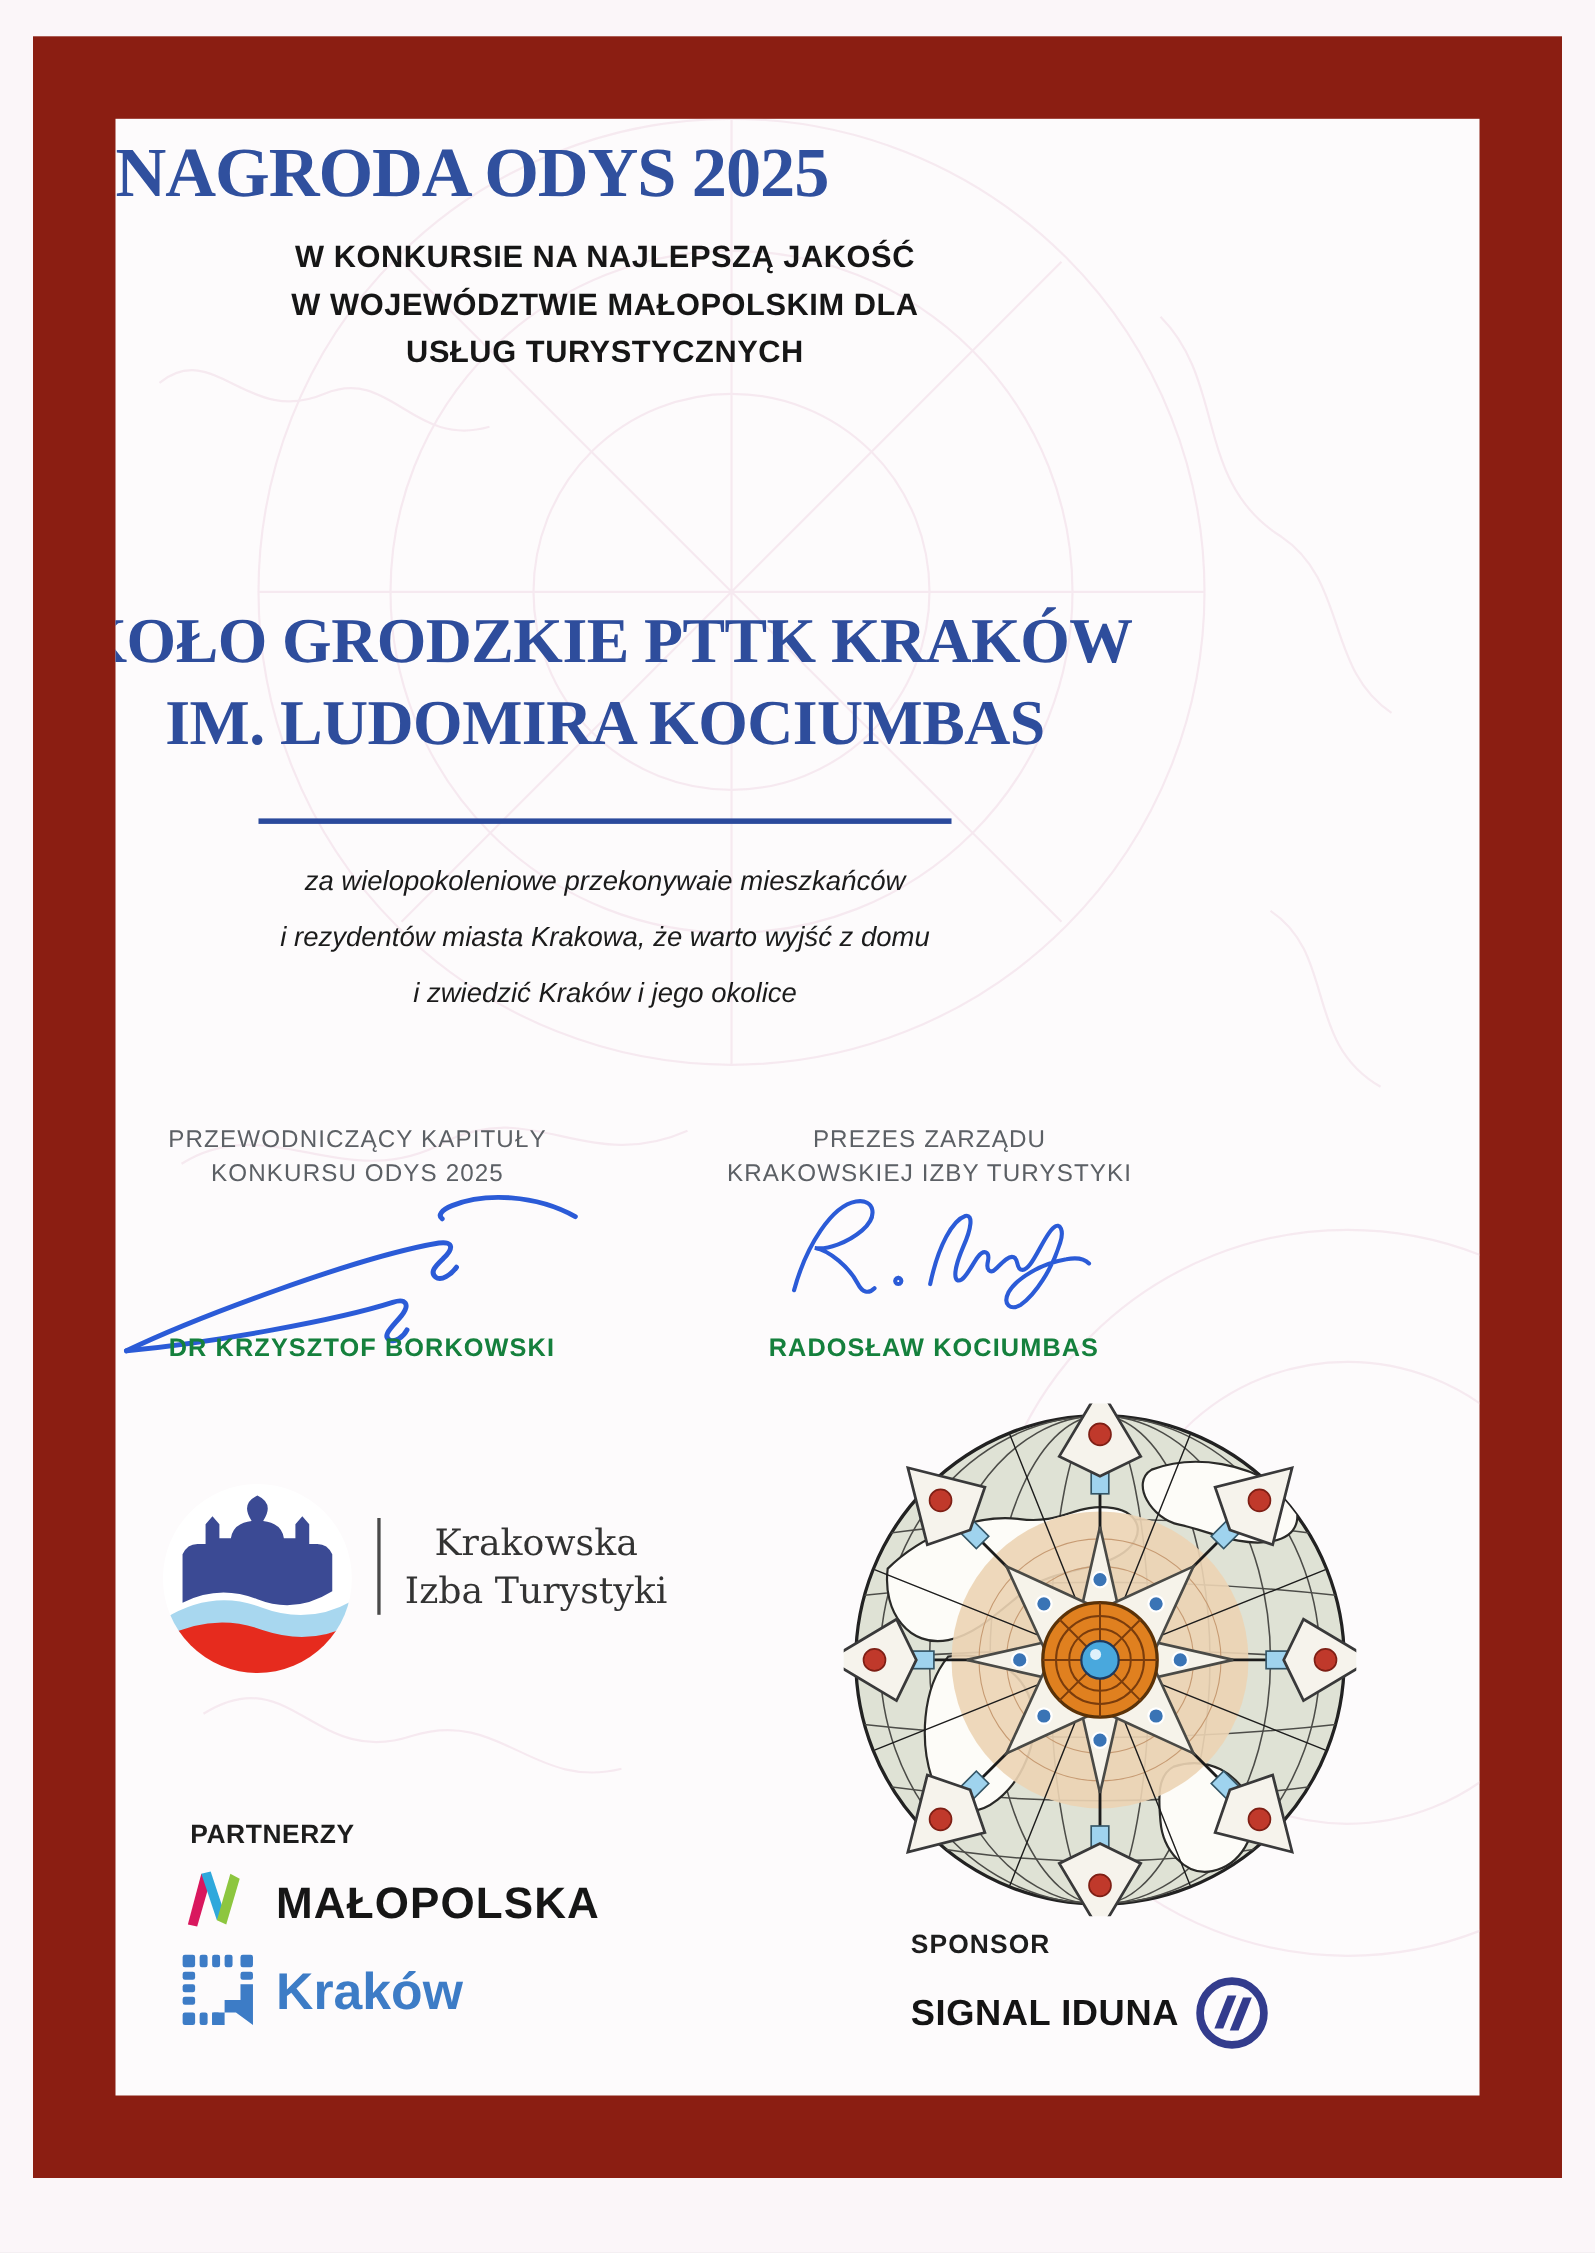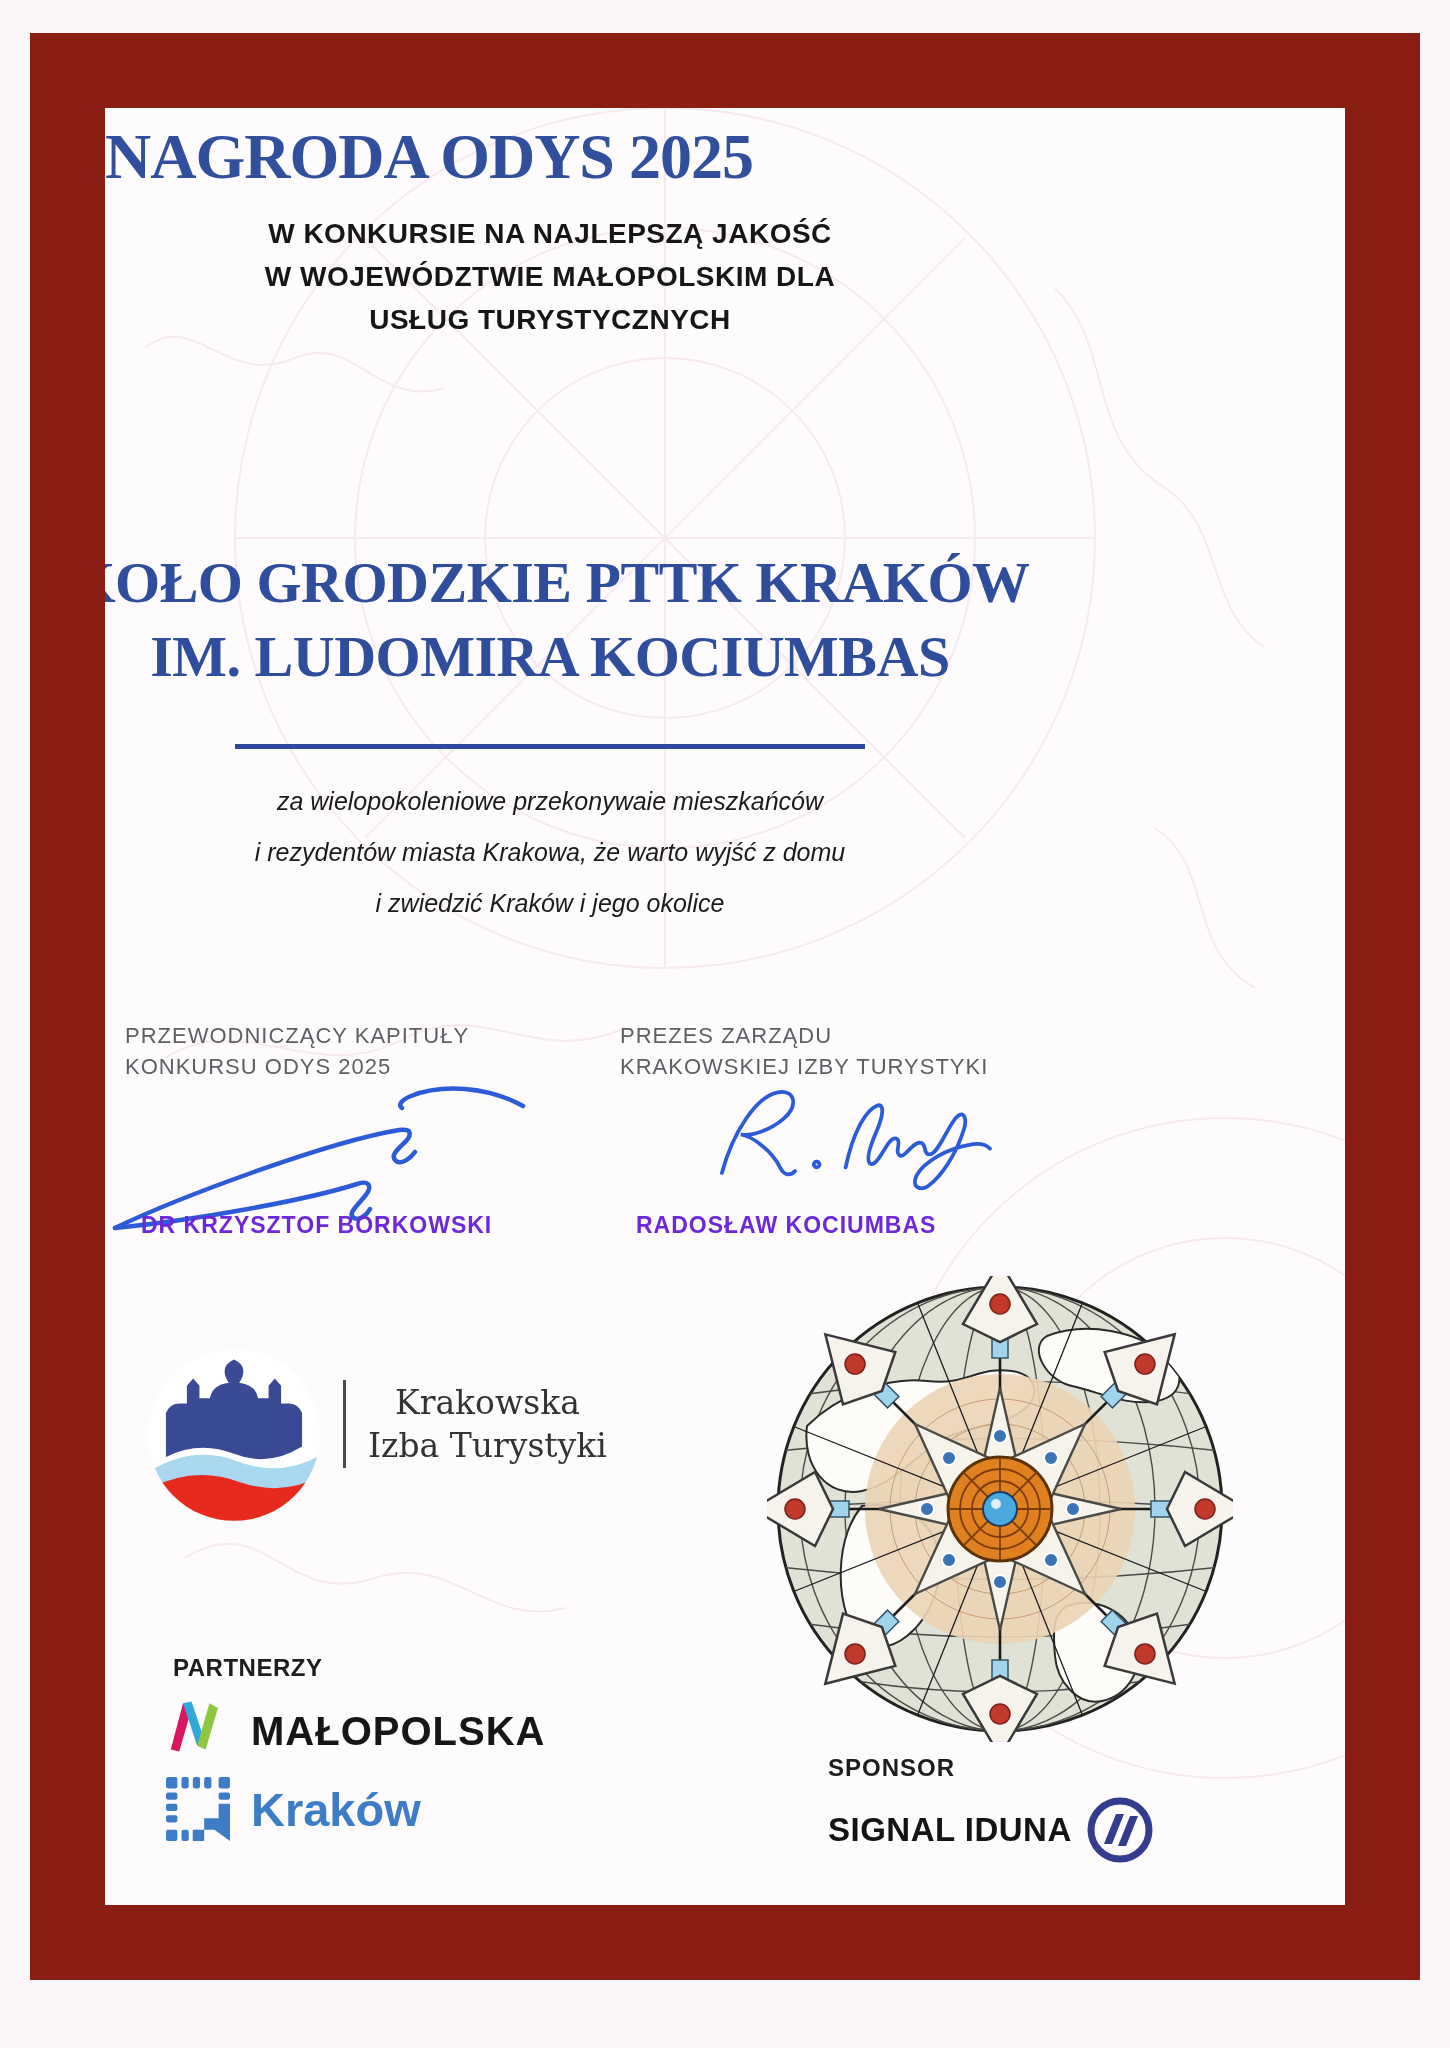--- a/index.html
+++ b/index.html
@@ -20,23 +20,23 @@
     color:#161616;font-size:28px;font-weight:600;letter-spacing:.5px;line-height:43px;}
   .subtitle p{margin:0;}
   .recipient{position:absolute;left:-60px;top:438px;width:1010px;text-align:center;
     font-family:"Liberation Serif",serif;font-weight:700;color:#2e4d9c;
     font-size:58px;line-height:74px;margin:0;letter-spacing:-.5px;white-space:nowrap;}
   .divider{position:absolute;left:130px;top:636px;width:630px;height:5px;background:#2b4a9c;}
   .citation{position:absolute;left:-40px;top:668px;width:970px;text-align:center;
     font-style:italic;font-weight:500;color:#1b1b1b;font-size:25px;line-height:51px;}
   .citation p{margin:0;}
 
-  .sig-block{position:absolute;color:#5c6065;}
+  .sig-block{position:absolute;text-align:center;color:#5c6065;}
   .sig-role{font-size:22px;letter-spacing:1px;line-height:31px;font-weight:500;}
-  .sig-name{position:absolute;width:100%;left:16px;font-size:23px;letter-spacing:1px;font-weight:600;color:#6d28d9;}
+  .sig-name{position:absolute;width:100%;left:4px;font-size:23px;letter-spacing:1px;font-weight:600;color:#15803d;}
   .sig-left{left:20px;top:912px;width:400px;}
   .sig-right{left:515px;top:912px;width:450px;}
   .sig-name-left{top:192px;}
   .sig-name-right{top:192px;}
   .sig-svg{position:absolute;pointer-events:none;}
   .sig-svg-left{left:-20px;top:50px;width:430px;height:170px;}
   .sig-svg-right{left:85px;top:42px;width:300px;height:145px;}
 
   .kit-emblem{position:absolute;left:40px;top:1238px;width:178px;height:178px;}
   .kit-text{position:absolute;left:238px;top:1272px;display:flex;align-items:center;}

